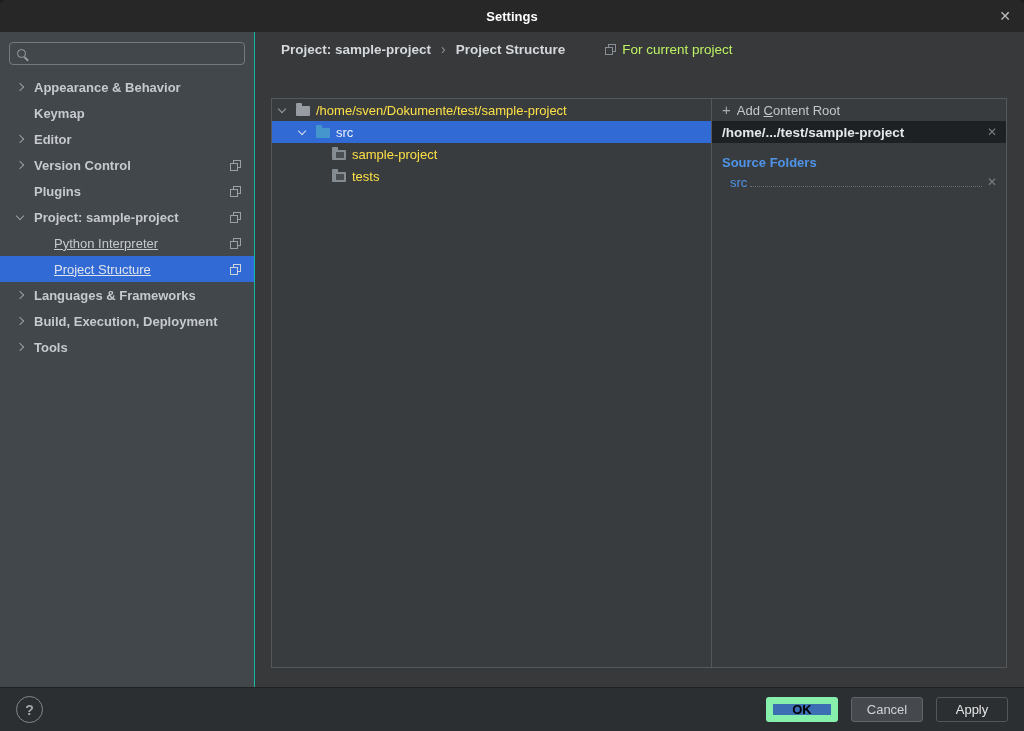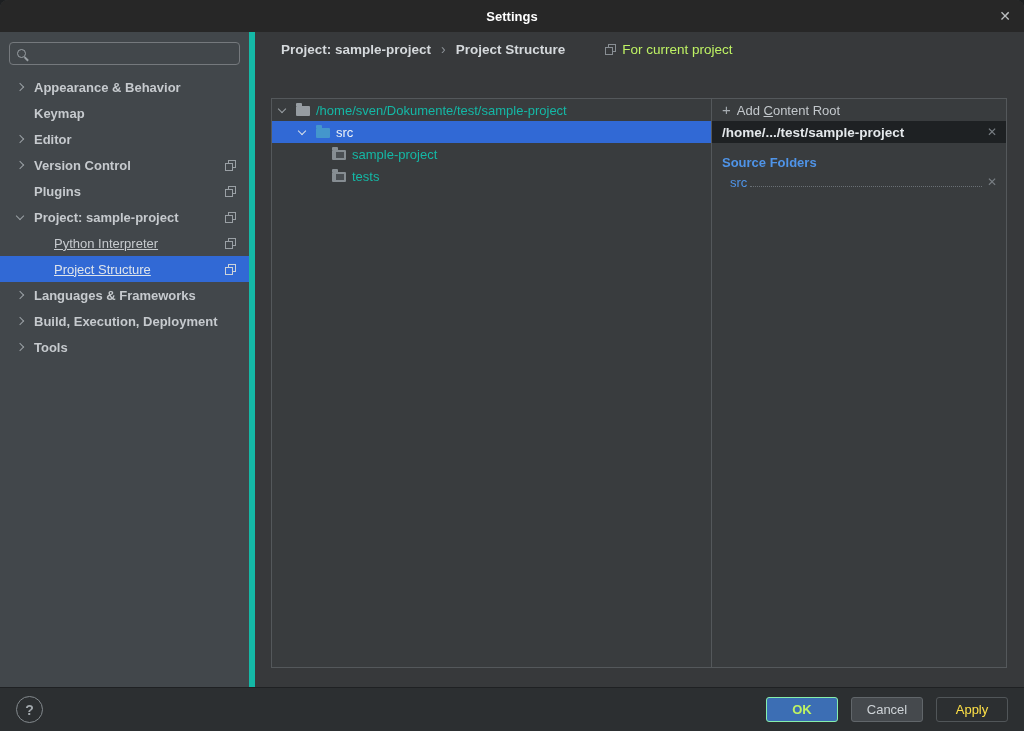--- a/index.html
+++ b/index.html
@@ -14,21 +14,21 @@
 
   
   .titlebar { height: 32px; background: #272727; display: flex; align-items: center; justify-content: center; position: relative; flex: none; }
   .titlebar-title { color: #ffffff; font-weight: bold; font-size: 13px; }
   .titlebar-close { position: absolute; right: 13px; top: 0; height: 32px; display: flex; align-items: center; color: #bcbfc1; font-size: 14px; font-weight: bold; cursor: pointer; }
 
   
   .main { flex: 1; display: flex; min-height: 0; }
 
   
-  .sidebar { width: 255px; flex: none; background: #42474b; border-right: 6px solid #14b8a6; display: flex; flex-direction: column; }
+  .sidebar { width: 255px; flex: none; background: #42474b; border-right: 1px solid #14b8a6; display: flex; flex-direction: column; }
   .search-box { margin: 10px 9px 8px 9px; height: 23px; border: 1px solid #75797d; border-radius: 4px; display: flex; align-items: center; padding: 0 7px; }
   .mag { width: 9px; height: 9px; border: 1.5px solid #9aa0a5; border-radius: 50%; position: relative; flex: none; }
   .mag::after { content: ""; position: absolute; width: 5px; height: 1.5px; background: #9aa0a5; transform: rotate(45deg); right: -4px; bottom: -2px; }
   .search-input { flex: 1; background: transparent; border: none; outline: none; color: #d0d4d8; font-size: 13px; margin-left: 6px; font-family: inherit; }
 
   .nav { margin-top: 1px; }
   .nav-row { height: 26px; display: flex; align-items: center; padding-left: 17px; position: relative; color: #c6cace; cursor: pointer; }
   .nav-row.bold { font-weight: bold; }
   .nav-row.sub { padding-left: 54px; text-decoration: underline; }
   .nav-row.selected { background: #3169d5; color: #dee4eb; }
@@ -63,21 +63,21 @@
   .folder::before { content: ""; position: absolute; top: -3px; left: 0; width: 6px; height: 3px; border-radius: 1px 1px 0 0; background: inherit; }
   .f-gray   { background: #969ca1; }
   .f-blue   { background: #4496cc; }
   .f-orange { background: #bc652d; }
   .f-plain  { background: #868d92; }
   .f-plain::after { content: ""; position: absolute; left: 4px; top: 2px; width: 8px; height: 6px; background: #4a4f53; }
 
   
   .panel { position: absolute; left: 16px; top: 66px; width: 736px; height: 570px; border: 1px solid #54585b; background: #393c3e; display: flex; }
   .left-pane { width: 440px; flex: none; border-right: 1px solid #54585b; display: flex; flex-direction: column; }
-  .tree-row { height: 22px; display: flex; align-items: center; color: #14b8a6; cursor: pointer; }
+  .tree-row { height: 22px; display: flex; align-items: center; color: #fde047; cursor: pointer; }
   .tree-row .label { margin-left: 6px; }
   .tree-row.selected { background: #3169d5; color: #eef2f7; }
   .tree-row.selected .chev { border-color: #d9e0e8; }
   .d0 { padding-left: 7px; }
   .d1 { padding-left: 27px; }
   .d2 { padding-left: 60px; }
 
   .left-spacer { flex: 1; }
   .exclude { padding: 0 10px 14px 10px; }
   .exclude-row { display: flex; align-items: center; }
@@ -95,23 +95,23 @@
   .sf-title { margin: 9px 0 0 10px; color: #4f94e8; font-weight: bold; height: 20px; display: flex; align-items: center; }
   .sf-row { height: 20px; display: flex; align-items: center; padding: 0 9px 0 18px; cursor: pointer; }
   .sf-name { color: #4f94e8; }
   .leader { flex: 1; border-bottom: 1px dotted #696f74; margin: 8px 5px 0 3px; }
 
   
   .footer { height: 44px; flex: none; background: #2c2f31; border-top: 1px solid #1f2123; display: flex; align-items: center; padding: 0 16px; }
   .help-circle { width: 27px; height: 27px; border: 1.5px solid #83898d; border-radius: 50%; color: #a2a8ac; display: flex; align-items: center; justify-content: center; font-size: 14px; font-weight: bold; cursor: pointer; }
   .btns { margin-left: auto; display: flex; gap: 13px; }
   .btn { min-width: 72px; height: 25px; border-radius: 3px; display: flex; align-items: center; justify-content: center; cursor: pointer; padding: 0 10px; }
-  .btn-ok { background: #3c6eb4; border: 1px solid #86efac; color: #bef264; font-weight: bold; }
+  .btn-ok { background: #3c6eb4; border: 7px solid #86efac; color: #000000; font-weight: bold; }
   .btn-cancel { background: #45494d; border: 1px solid #61666a; color: #ced3d7; }
-  .btn-apply { background: transparent; border: 1px solid #515659; color: #fde047; }
+  .btn-apply { background: transparent; border: 1px solid #515659; color: #e5e5e5; }
 </style>
 </head>
 <body>
 
 <div class="dialog">
 
   <div class="titlebar">
     <span class="titlebar-title">Settings</span>
     <span class="titlebar-close">✕</span>
   </div>

